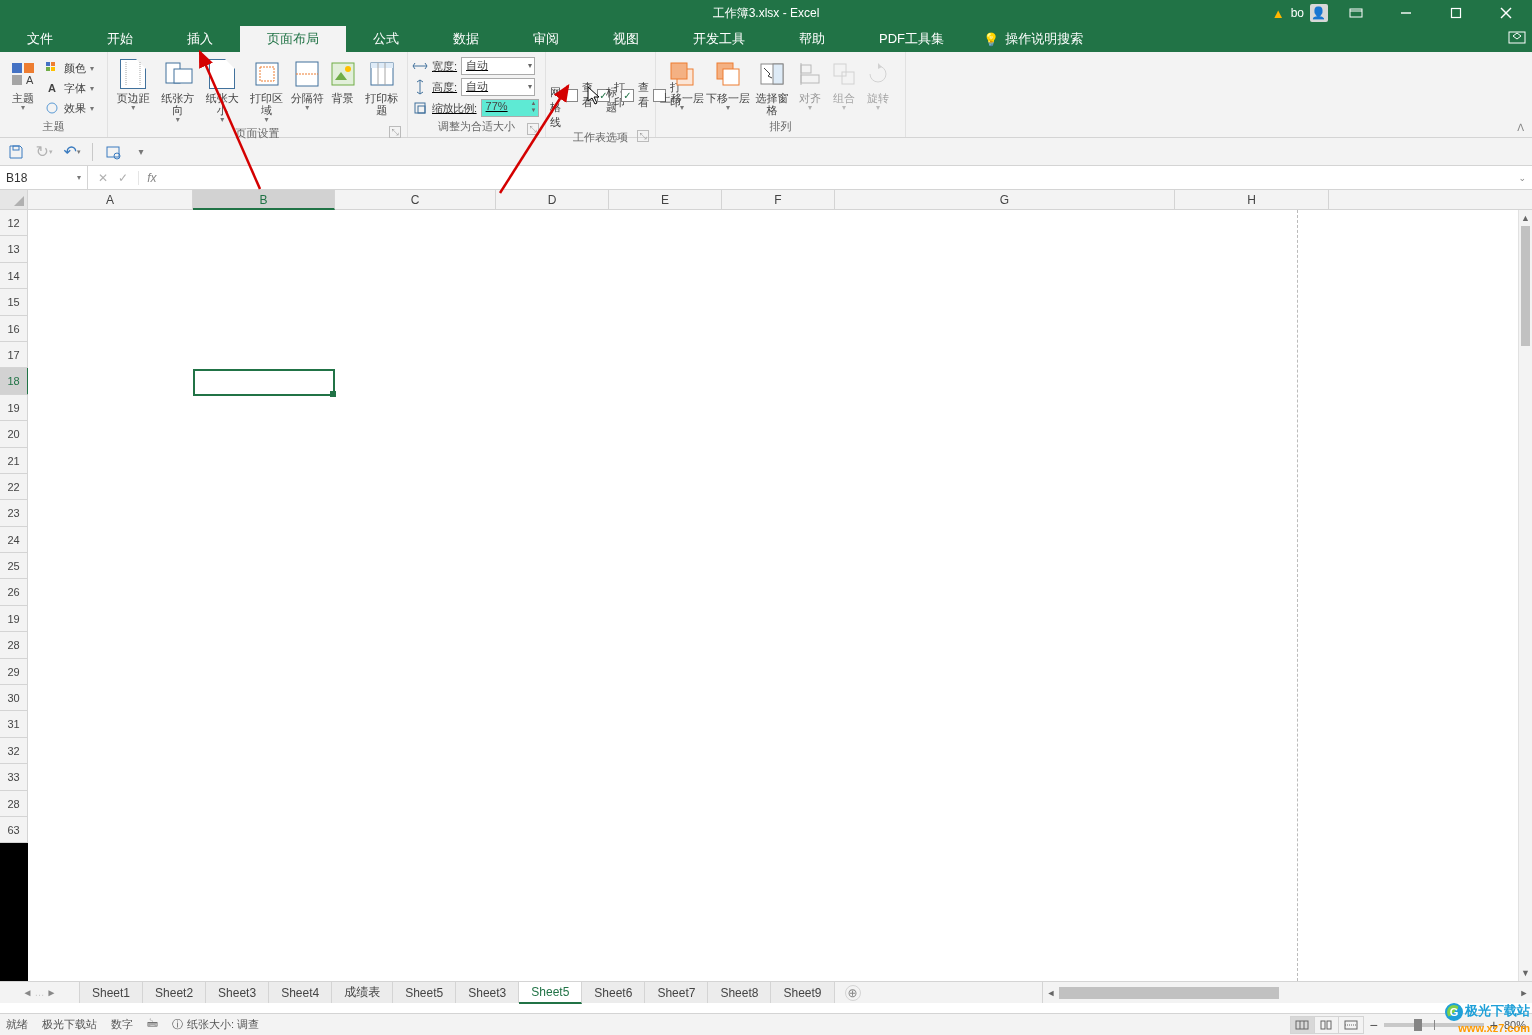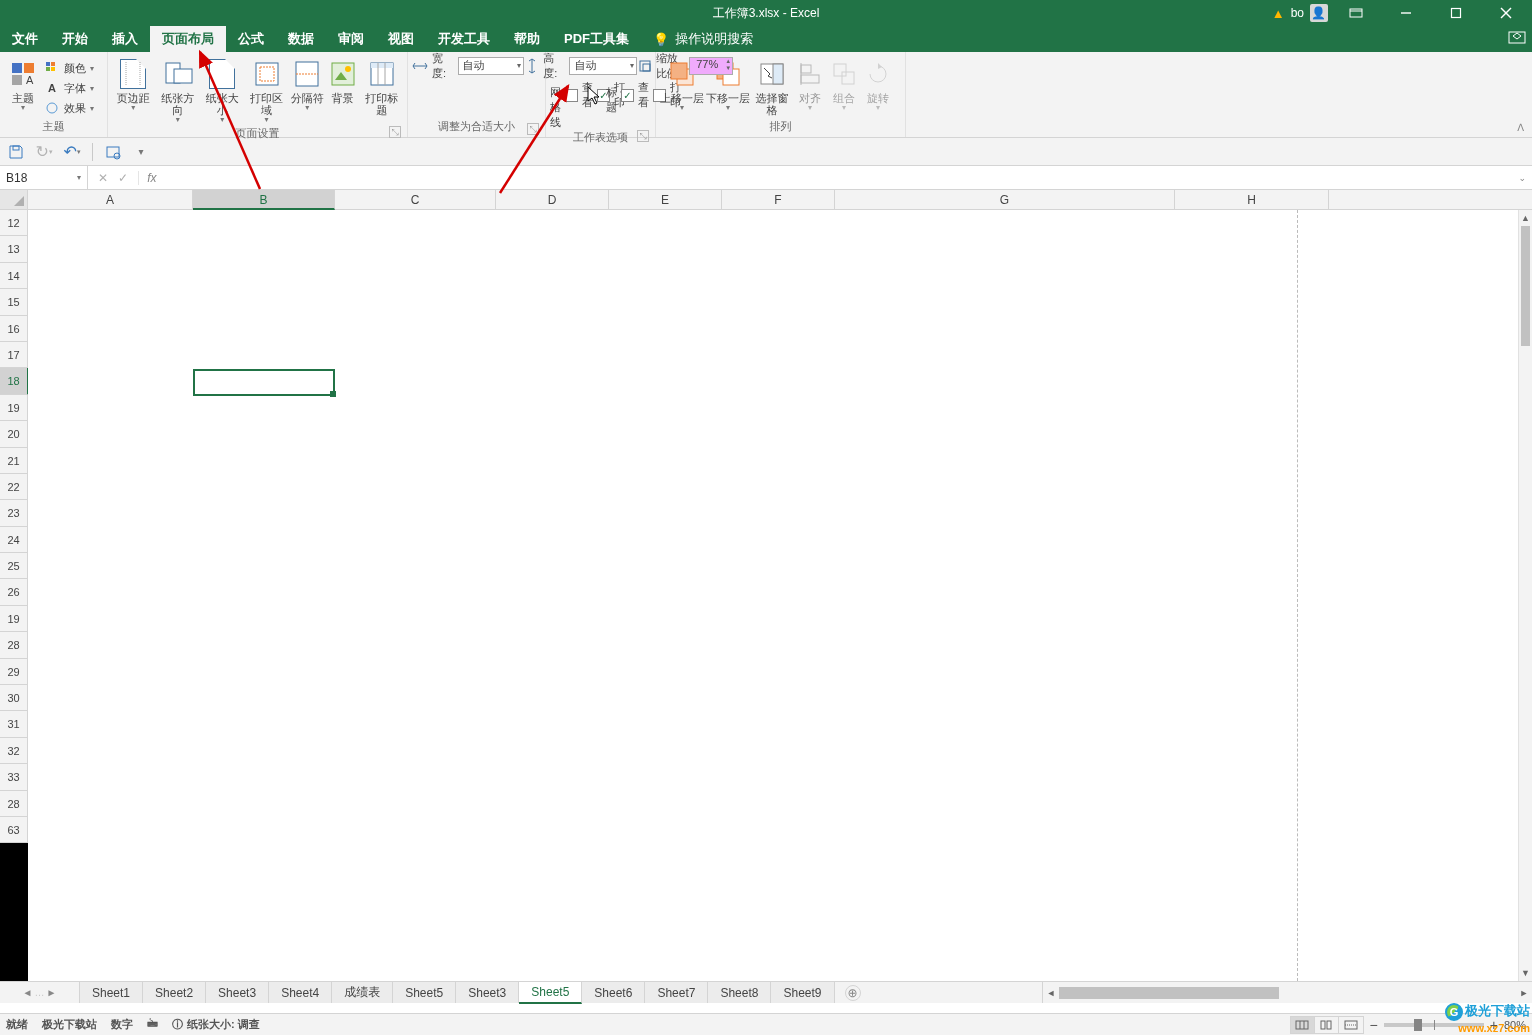--- a/index.html
+++ b/index.html
@@ -9,41 +9,41 @@
 .titlebar { height: 26px; background: #217346; display: flex; align-items: center; color: #fff; font-size: 12px; position: relative; }
 .titlebar .title { position: absolute; left: 50%; transform: translateX(-50%); }
 .titlebar .right { position: absolute; right: 0; display: flex; align-items: center; gap: 6px; padding-right: 4px; }
 .titlebar .right .warn { color: #ffb600; font-size: 13px; }
 .titlebar .right .user { width: 18px; height: 18px; background: #d8d8d8; border-radius: 2px; display:flex;align-items:center;justify-content:center;color:#888;font-size:12px;}
 .titlebar .right .winbtn { width: 44px; height: 26px; display: flex; align-items: center; justify-content: center; cursor: pointer;}
 .titlebar .right svg { stroke: #fff; }
 
 
 .tabs { height: 26px; background: #217346; display: flex; align-items: stretch; color: #fff; font-size: 13px; position:relative;}
-.tabs .tab { padding: 0 12px; display:flex; align-items:center; cursor: pointer; font-weight: bold; }
+.tabs .tab { padding: 0 27px; display:flex; align-items:center; cursor: pointer; }
 .tabs .tab.active { background: #f3f3f3; color: #217346; }
 .tabs .tool { padding: 0 12px; display:flex; align-items:center; gap:6px; cursor:pointer; }
 .tabs .rightcorner { position:absolute; right:6px; top:4px; }
 
 
 .ribbon { height: 86px; background: #f3f3f3; border-bottom: 1px solid #d4d4d4; display: flex; position: relative; }
 .group { border-right: 1px solid #e1e1e1; padding: 2px 4px 0; display:flex; flex-direction:column; justify-content:space-between;}
 .group .content { display: flex; align-items: flex-start; gap: 2px; padding-top:2px;}
 .group .label { text-align:center; font-size:11px; color:#666; height:18px; line-height:14px; position:relative;}
 .group .launcher { position:absolute; right:2px; bottom:2px; width:12px;height:12px; color:#9a9a9a; font-size:9px; border:0.5px solid #bbb; display:flex;align-items:center;justify-content:center;}
 .vbtn { display:flex; flex-direction:column; align-items:center; width:44px; font-size:11px; color:#444; cursor:pointer; padding:2px 0;}
 .vbtn .ico { width:32px; height:32px; margin-bottom:2px; display:flex; align-items:center; justify-content:center;}
 .vbtn .txt { text-align:center; line-height:12px; }
 .vbtn .dd { font-size:8px; color:#777; margin-top:-1px;}
 .small-row { display:flex; align-items:center; font-size:11px; color:#444; height:20px; gap:4px; }
 .small-row .ico { width:16px; height:16px; display:flex;align-items:center;justify-content:center;}
 .small-col { display:flex; flex-direction:column; gap:0px; }
 .combo { border:1px solid #ababab; background:#fff; height:18px; font-size:11px; padding:0 14px 0 4px; width:74px; position:relative;}
 .combo .arrow { position:absolute; right:2px; top:3px; font-size:8px; color:#666;}
-.spin { border:1px solid #ababab; background:#f0abfc; height:18px; font-size:11px; padding:0 14px 0 4px; width:74px; position:relative;text-align:right;}
+.spin { border:1px solid #ababab; background:#5eead4; height:18px; font-size:11px; padding:0 14px 0 4px; width:74px; position:relative;}
 .spin .arrows { position:absolute; right:1px; top:0; display:flex; flex-direction:column; font-size:6px; line-height:7px; color:#666;}
 .chk { width:13px; height:13px; border:1px solid #888; background:#fff; display:inline-flex; align-items:center; justify-content:center; font-size:10px; color:#217346; flex-shrink:0;}
 .chk.checked::after { content:"✓"; }
 .opt-col { display:flex; flex-direction:row; gap:4px; padding-top:2px; min-width:48px;margin-top:27px;}
 .opt-col .hdr { font-size:11px; color:#444; margin-bottom:0px;}
 .ribbon .collapse { position:absolute; right:8px; bottom:4px; font-size:10px; color:#888; cursor:pointer;}
 
 
 .qat { height: 28px; background:#f3f3f3; border-bottom:1px solid #d4d4d4; display:flex; align-items:center; padding:0 6px; gap:8px;}
 .qat .qbtn { width:20px; height:20px; display:flex; align-items:center; justify-content:center; color:#555; cursor:pointer;}
@@ -85,21 +85,21 @@
 .stab { padding:0 12px; border-right:1px solid #d4d4d4; display:flex; align-items:center; color:#444; cursor:pointer; background:#ececec;}
 .stab.active { background:#fff; border-bottom:2px solid #217346; margin-bottom:-1px; color:#217346;}
 .sheettabs .add { width:32px; display:flex; align-items:center; justify-content:center; color:#888; cursor:pointer; border:1px solid #d4d4d4; border-radius:50%; width:16px;height:16px; margin:3px 10px; font-size:12px;}
 .sheettabs .hscroll { margin-left:auto; width:490px; display:flex; align-items:center; border-left:1px solid #d4d4d4; position:relative;}
 .sheettabs .hscroll .btn { width:16px; text-align:center; font-size:9px; color:#666;}
 .sheettabs .hscroll .track { flex:1; position:relative; height:14px;}
 .sheettabs .hscroll .thumb { position:absolute; left:0; height:12px; width:220px; background:#c1c1c1; top:1px;}
 
 
 .statusbar { position:absolute; left:0; right:0; bottom:0; height:22px; background:#f3f3f3; border-top:1px solid #d4d4d4; display:flex; align-items:center; font-size:11px; color:#555; padding:0 6px;}
-.statusbar .left { display:flex; gap:14px; align-items:center;font-weight:bold;}
+.statusbar .left { display:flex; gap:14px; align-items:center;}
 .statusbar .left .acc { display:flex; gap:4px; align-items:center;}
 .statusbar .right { margin-left:auto; display:flex; align-items:center; gap:6px;}
 .statusbar .viewbtns { display:flex; border:1px solid #d4d4d4;}
 .statusbar .viewbtns div { width:24px; height:16px; border-right:1px solid #d4d4d4; display:flex;align-items:center;justify-content:center;}
 .statusbar .viewbtns div:last-child { border-right:none;}
 .statusbar .zslider { width:100px; height:4px; background:#c8c8c8; position:relative;}
 .statusbar .zslider .tick { position:absolute; left:50%; top:-3px; width:1px; height:10px; background:#888;}
 .statusbar .zslider .knob { position:absolute; left:30%; top:-4px; width:8px; height:12px; background:#858585;}
 
 
@@ -295,21 +295,21 @@
               <line x1="18" y1="4" x2="18" y2="26" stroke="#a6a6a6"></line>
             </svg>
           </div>
           <div class="txt">打印标题</div>
         </div>
     </div>
     <div class="label"><span>页面设置</span><span class="launcher">⤡</span></div>
   </div>
 
   <div class="group" style="width:138px">
-    <div class="content" style="flex-direction:row;gap:1px;padding-top:2px;">
+    <div class="content" style="flex-direction:column;gap:1px;padding-top:2px;text-decoration:underline;">
       <div class="small-row">
           <span class="ico">
             <svg width="16" height="14">
               <path d="M1 7 L15 7 M3 4 L1 7 L3 10 M13 4 L15 7 L13 10" fill="none" stroke="#41719c"></path>
             </svg>
           </span>
           <span>宽度:</span>
           <div class="combo"><span>自动</span><span class="arrow">▾</span></div>
         </div>
       <div class="small-row">

